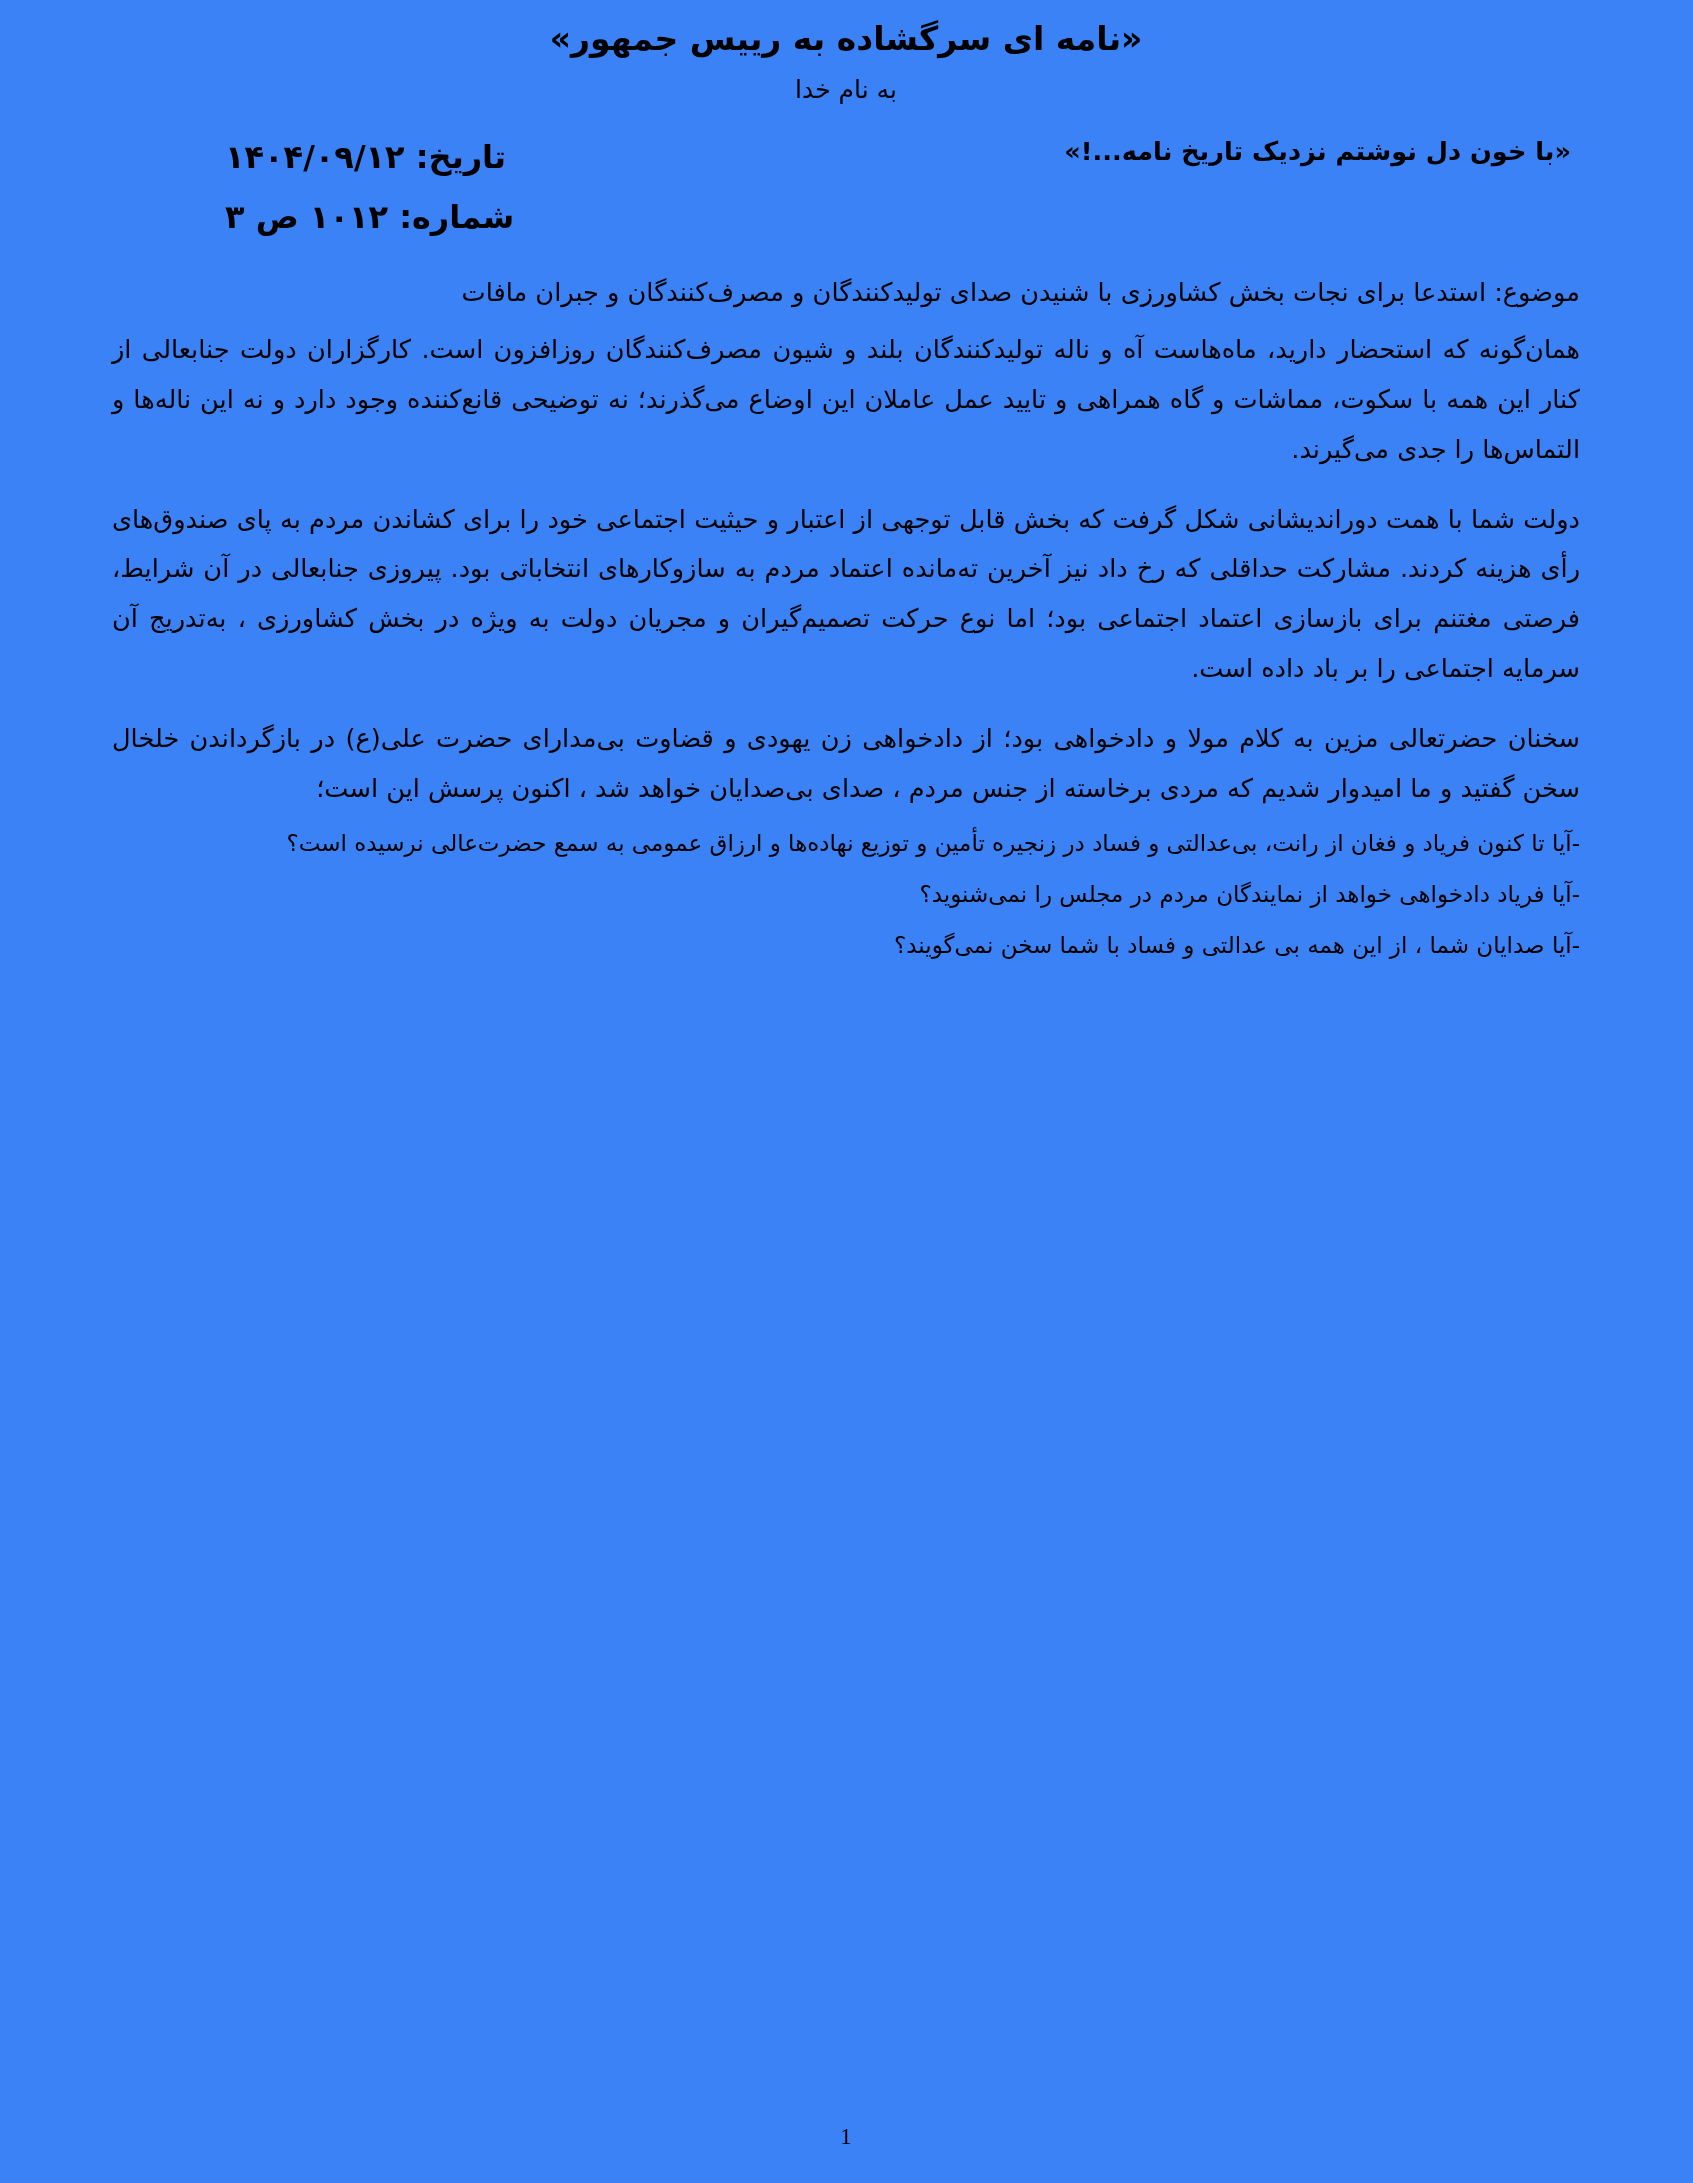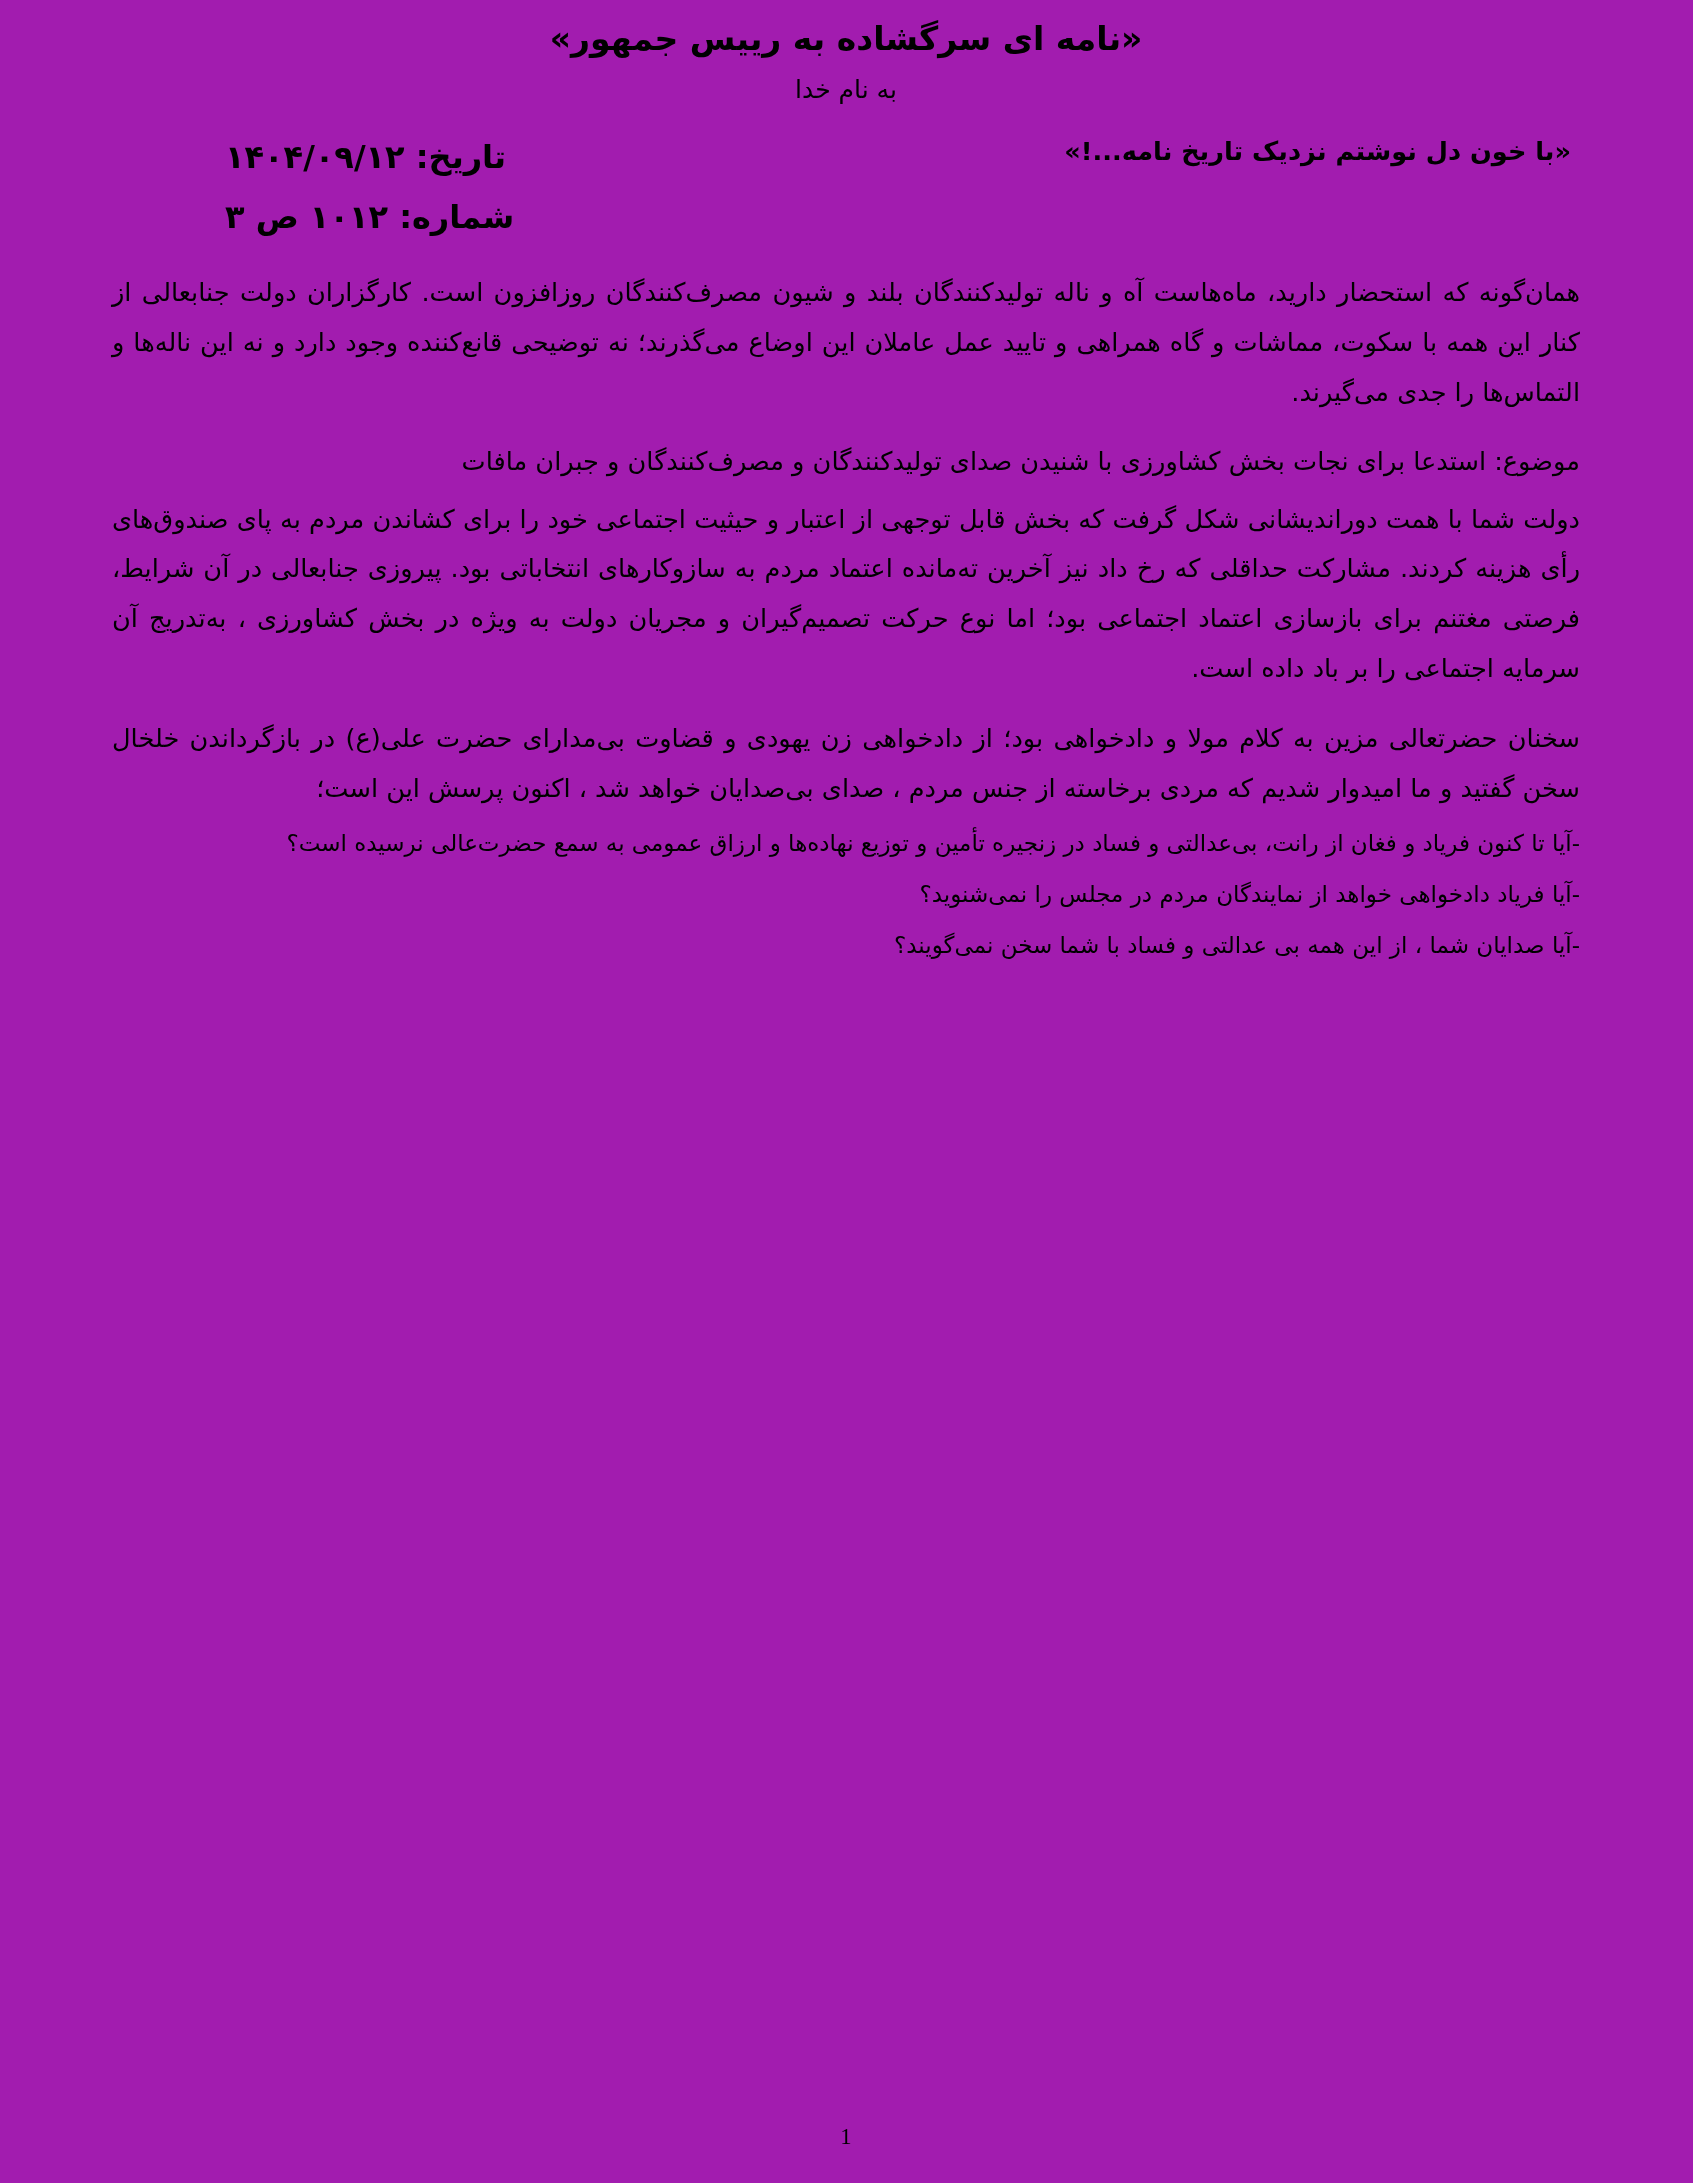--- a/index.html
+++ b/index.html
@@ -9,21 +9,21 @@
     background: #ffffff;
   }
   body {
     font-family: "DejaVu Sans", "Liberation Sans", sans-serif;
     color: #000000;
   }
   .page {
     position: relative;
     width: 1694px;
     height: 2183px;
-    background: #a21caf;
+    background: #3b82f6;
     box-sizing: border-box;
     padding: 11px;
     overflow: hidden;
     direction: rtl;
   }
   .inner {
     position: absolute;
     top: 0;
     right: 0;
     left: 0;
@@ -128,23 +128,23 @@
       </div>
       <div class="meta-left">
         <div>تاریخ: ۱۴۰۴/۰۹/۱۲</div>
         <div>شماره: ۱۰۱۲ ص ۳</div>
       </div>
     </div>
 
 
     <div class="body-block">
 
+      <p class="para tight">موضوع: استدعا برای نجات بخش کشاورزی با شنیدن صدای تولیدکنندگان و مصرف‌کنندگان و جبران مافات</p>
+
       <p class="para">همان‌گونه که استحضار دارید، ماه‌هاست آه و ناله تولیدکنندگان بلند و شیون مصرف‌کنندگان روزافزون است. کارگزاران دولت جنابعالی از کنار این همه با سکوت، مماشات و گاه همراهی و تایید عمل عاملان این اوضاع می‌گذرند؛ نه توضیحی قانع‌کننده وجود دارد و نه این ناله‌ها و التماس‌ها را جدی می‌گیرند.</p>
-
-      <p class="para tight">موضوع: استدعا برای نجات بخش کشاورزی با شنیدن صدای تولیدکنندگان و مصرف‌کنندگان و جبران مافات</p>
 
       <p class="para">دولت شما با همت دوراندیشانی شکل گرفت که بخش قابل توجهی از اعتبار و حیثیت اجتماعی خود را برای کشاندن مردم به پای صندوق‌های رأی هزینه کردند. مشارکت حداقلی که رخ داد نیز آخرین ته‌مانده اعتماد مردم به سازوکارهای انتخاباتی بود. پیروزی جنابعالی در آن شرایط، فرصتی مغتنم برای بازسازی اعتماد اجتماعی بود؛ اما نوع حرکت تصمیم‌گیران و مجریان دولت به ویژه در بخش کشاورزی ، به‌تدریج آن سرمایه اجتماعی را بر باد داده است.</p>
 
       <p class="para tight">سخنان حضرتعالی مزین به کلام مولا و دادخواهی بود؛ از دادخواهی زن یهودی و قضاوت بی‌مدارای حضرت علی(ع) در بازگرداندن خلخال سخن گفتید و ما امیدوار شدیم که مردی برخاسته از جنس مردم ، صدای بی‌صدایان خواهد شد ، اکنون پرسش این است؛</p>
 
       <p class="question">-آیا تا کنون فریاد و فغان از رانت، بی‌عدالتی و فساد در زنجیره تأمین و توزیع نهاده‌ها و ارزاق عمومی به سمع حضرت‌عالی نرسیده است؟</p>
 
       <p class="question last">-آیا فریاد دادخواهی خواهد از نمایندگان مردم در مجلس را نمی‌شنوید؟</p>
 
       <p class="question last">-آیا صدایان شما ، از این همه بی عدالتی و فساد با شما سخن نمی‌گویند؟</p>

